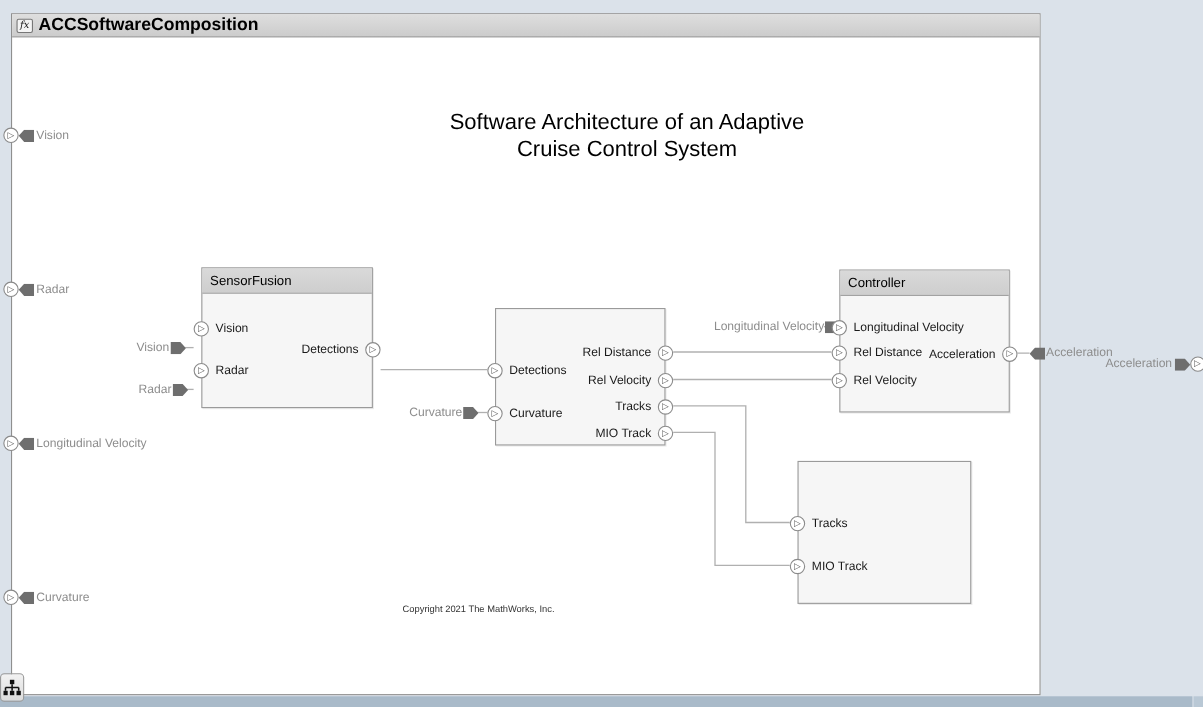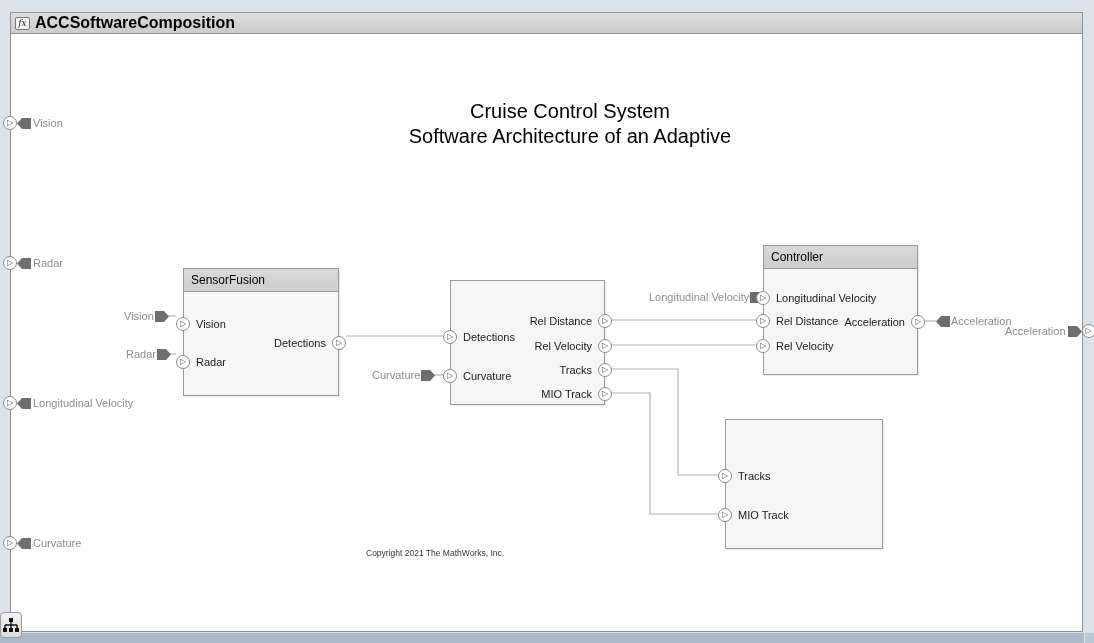--- a/index.html
+++ b/index.html
@@ -2,21 +2,21 @@
 <html><head>
 <meta charset="utf-8">
 <style>
   * { margin:0; padding:0; box-sizing:border-box; }
   html,body { width:1094px; height:643px; overflow:hidden; }
   body { font-family:"Liberation Sans","DejaVu Sans",sans-serif; background:#dbe2ea; position:relative; }
 
   .stage { position:absolute; inset:0; width:1094px; height:643px; }
 
   
-  .frame { position:absolute; left:10px; top:12px; width:1073px; height:620px;
+  .frame { position:absolute; left:10px; top:12px; width:936px; height:620px;
            background:#ffffff; border:1px solid #8f8f8f; }
   .titlebar { position:absolute; left:0; top:0; right:0; height:21px;
               background:linear-gradient(#dedede,#cccccc); border-bottom:1px solid #8f8f8f;
               display:flex; align-items:center; padding-left:4px; gap:5px; }
   .fxicon { width:15px; height:13px; background:#f4f4f4; border:1px solid #777;
             border-radius:2px; font-family:"DejaVu Serif",serif; font-style:italic;
             font-size:9px; color:#222; display:flex; align-items:center; justify-content:center; }
   .wintitle { font-size:16px; font-weight:bold; color:#000; }
 
   
@@ -83,22 +83,22 @@
       <path d="M612,393 H650 V514 H718"></path>
       <path d="M925,321 H936"></path>
       <path d="M162,316 H176"></path>
       <path d="M162,354 H176"></path>
       <path d="M432,375 H443"></path>
       <path d="M749,297 H756"></path>
     </g>
   </svg>
 
   <div class="diagram-title">
+    <div>Software Architecture of an Adaptive</div>
     <div>Cruise Control System</div>
-    <div>Software Architecture of an Adaptive</div>
   </div>
 
   <div class="fport" style="left:3px; top:115px;">
     <span class="pcirc">▷</span>
     <svg class="tag" width="14" height="11">
         <polygon points="14,0 5,0 0,5.5 5,11 14,11" fill="#6e6e6e"></polygon>
       </svg>
     <span class="flabel">Vision</span>
   </div>
   <div class="fport" style="left:3px; top:255px;">
@@ -155,21 +155,21 @@
         <polygon points="0,0 9,0 14,5.5 9,11 0,11" fill="#6e6e6e"></polygon>
       </svg>
   </div>
   <div class="exttag" style="left:936px; top:315px;">
     <svg class="tag" width="14" height="11">
         <polygon points="14,0 5,0 0,5.5 5,11 14,11" fill="#6e6e6e"></polygon>
       </svg>
     <span class="flabel">Acceleration</span>
   </div>
 
-  <div class="component" style="left:183px; top:268px; width:156px; height:128px;">
+  <div class="component" style="left:183px; top:243px; width:156px; height:128px;">
     <div class="comp-header">
       <span>SensorFusion</span>
     </div>
     <div class="port in" style="top:47px;">
       <span class="pcirc">▷</span>
       <span class="plabel">Vision</span>
     </div>
     <div class="port in" style="top:85px;">
       <span class="pcirc">▷</span>
       <span class="plabel">Radar</span>

